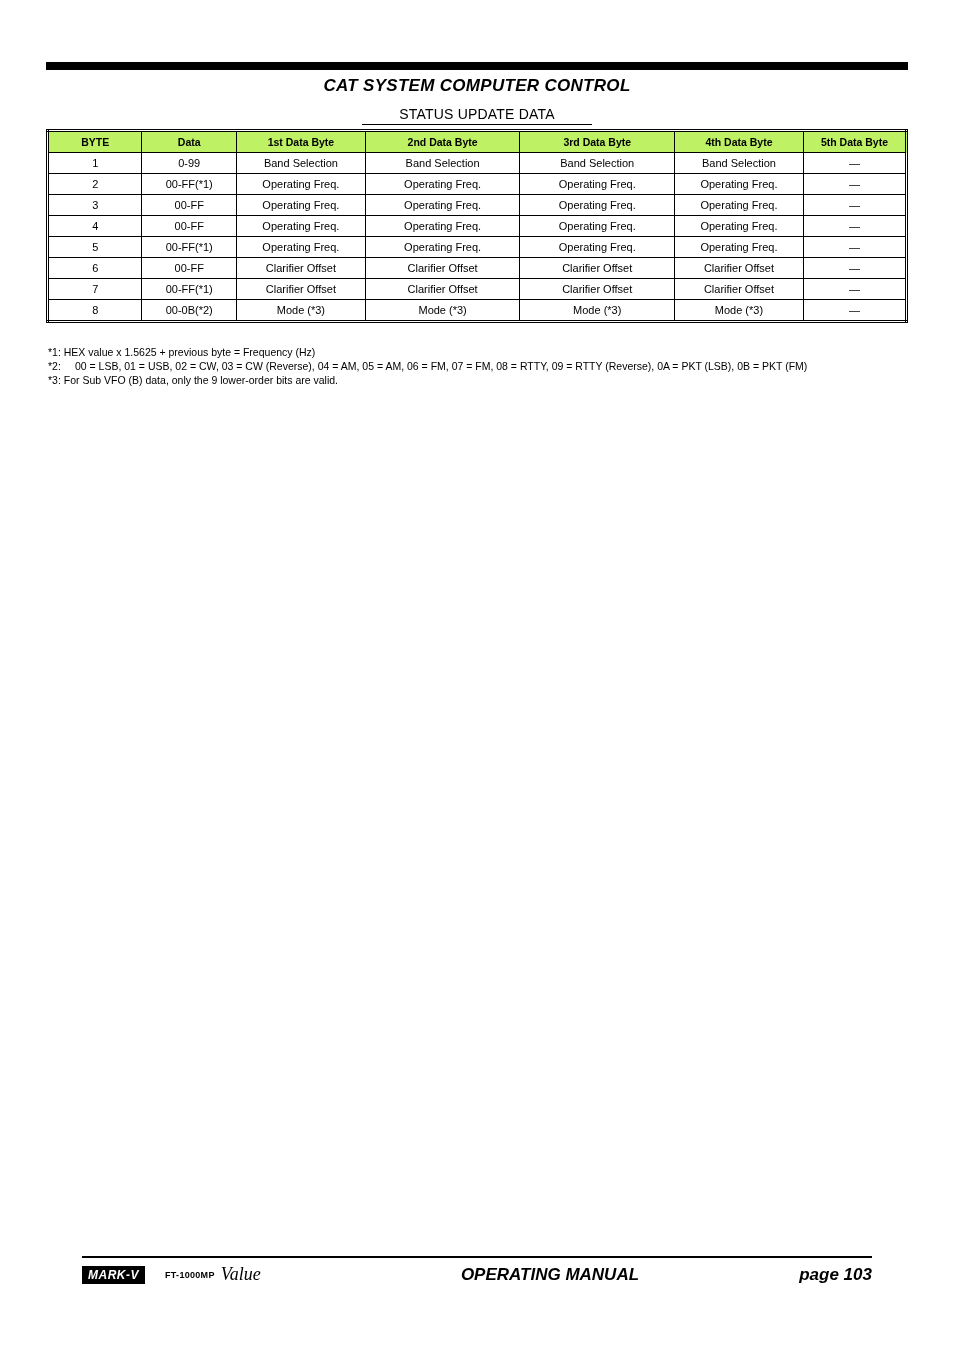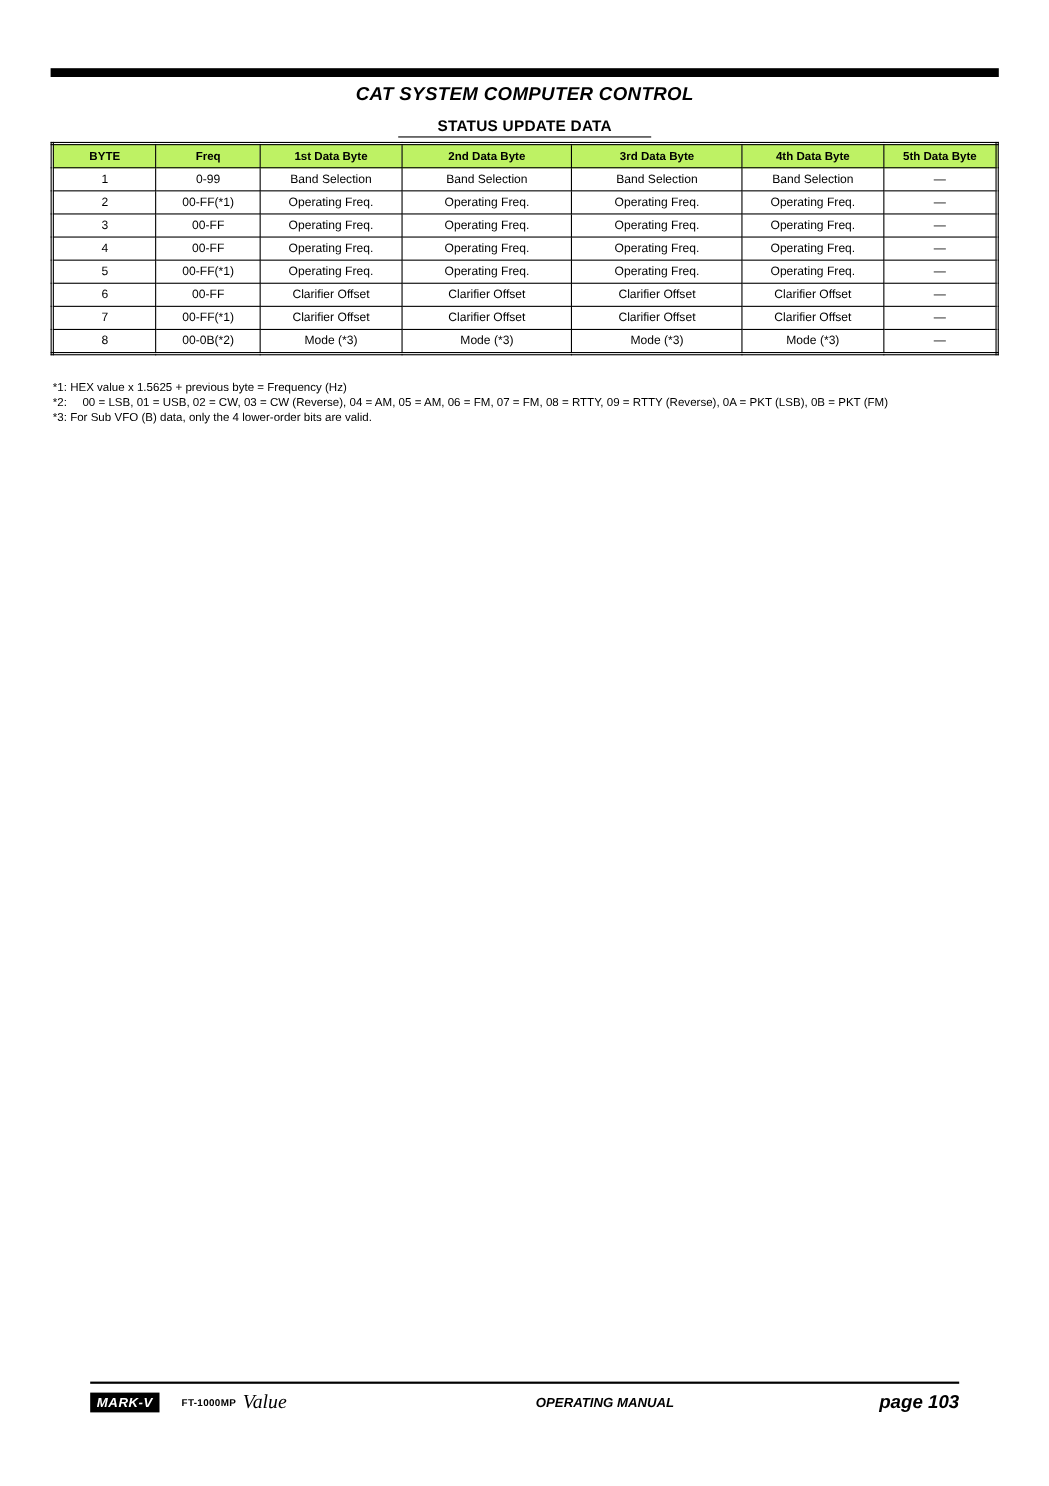--- a/index.html
+++ b/index.html
@@ -7,21 +7,21 @@
     background: #fff;
     width: 954px;
     height: 1351px;
     font-family: Arial, Helvetica, sans-serif;
     color: #000;
     position: relative;
   }
   .page { padding: 62px 46px 0; }
   .hr-thick { height: 8px; background: #000; margin-bottom: 6px; }
   .chapter-title { text-align: center; font-size: 17px; font-style: italic; font-weight: bold; letter-spacing: .3px; margin-bottom: 10px; }
-  .table-title { text-align: center; font-size: 14px; font-weight: bold; letter-spacing: .2px; margin: 4px 0 2px; }
+  .table-title { text-align: center; font-size: 14px; font-weight: normal; letter-spacing: .2px; margin: 4px 0 2px; }
   .underline-wrap { display: flex; justify-content: center; margin-bottom: 4px; }
   .underline { border-bottom: 1.6px solid #000; width: 230px; }
 
   table {
     width: 100%;
     border-collapse: collapse;
     border: 3px double #000;
     font-size: 11px;
   }
   th, td {
@@ -59,40 +59,40 @@
   .footer .line { height: 2px; background: #000; margin-bottom: 6px; }
   .footer .bar { display: flex; align-items: center; justify-content: space-between; }
   .brand { display: flex; align-items: center; gap: 4px; font-size: 0; }
   .brand .markv {
     display: inline-block; background: #000; color: #fff;
     font-weight: 900; font-style: italic; padding: 2px 6px;
     font-size: 12px; letter-spacing: .5px; text-align: center;
   }
   .brand .ft { font-size: 9px; font-weight: bold; letter-spacing: .3px; margin-left: 4px; padding-left: 12px;}
   .brand .field { font-family: 'Brush Script MT', cursive; font-size: 18px; font-style: italic; margin-left: 2px;}
-  .manual-label { font-size: 12px; font-style: italic; font-weight: 600; margin-left: 40px; }
+  .manual-label { font-size: 17px; font-style: italic; font-weight: 600; margin-left: 40px; }
   .page-num { font-size: 17px; font-style: italic; font-weight: 600; }
 </style>
 </head>
 <body>
 
 <div class="page">
   <div class="hr-thick"></div>
   <div class="chapter-title">CAT SYSTEM COMPUTER CONTROL</div>
 
   <div class="table-title">STATUS UPDATE DATA</div>
   <div class="underline-wrap">
       <div class="underline"></div>
     </div>
 
   <table>
     <thead>
       <tr>
         <th>BYTE</th>
-        <th>Freq</th>
+        <th>Data</th>
         <th>1st Data Byte</th>
         <th>2nd Data Byte</th>
         <th>3rd Data Byte</th>
         <th>4th Data Byte</th>
         <th>5th Data Byte</th>
       </tr>
     </thead>
     <tbody id="tbody">
         <tr>
           <td class="c0">1</td>
@@ -168,21 +168,21 @@
         </tr>
       </tbody>
   </table>
 
   <div class="notes">
     <div class="row">*1: HEX value x 1.5625 + previous byte = Frequency (Hz)</div>
     <div class="row">
       <span class="label">*2:</span>
       <span id="n2line">00 = LSB, 01 = USB, 02 = CW, 03 = CW (Reverse), 04 = AM, 05 = AM, 06 = FM, 07 = FM, 08 = RTTY, 09 = RTTY (Reverse), 0A = PKT (LSB), 0B = PKT (FM)</span>
     </div>
-    <div class="row">*3: For Sub VFO (B) data, only the 4 lower-order bits are valid.</div>
+    <div class="row">*3: For Sub VFO (B) data, only the 9 lower-order bits are valid.</div>
   </div>
 </div>
 
 <div class="footer">
   <div class="line"></div>
   <div class="bar">
     <span class="brand">
       <span class="markv">MARK-V</span>
       <span class="ft">FT-1000MP</span>
       <span class="field">Value</span>

